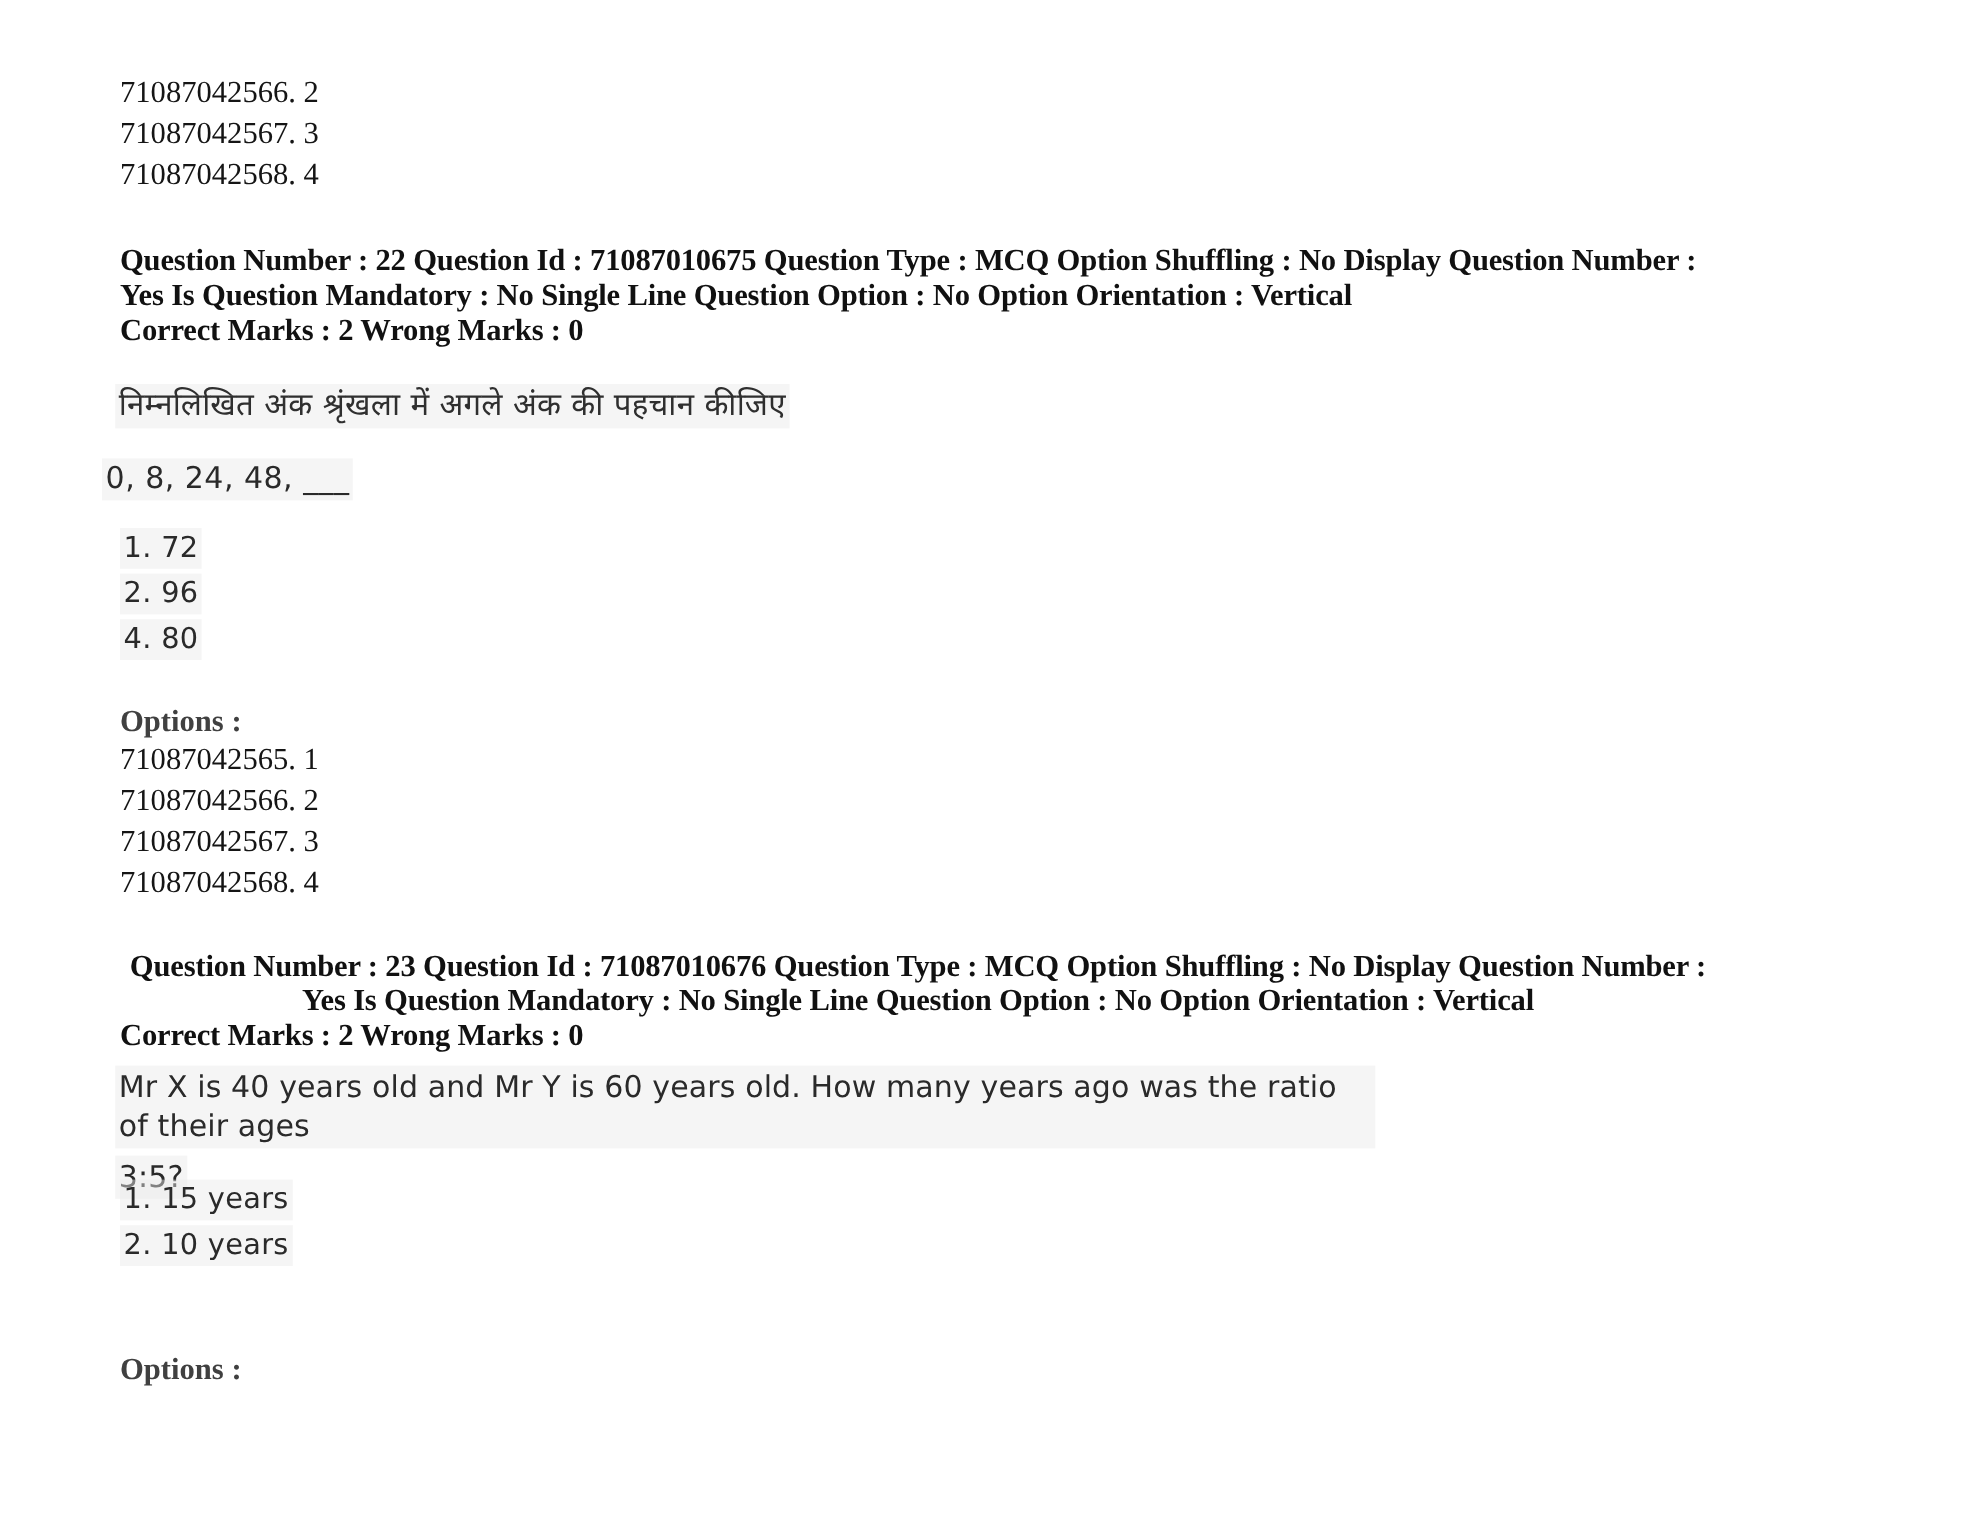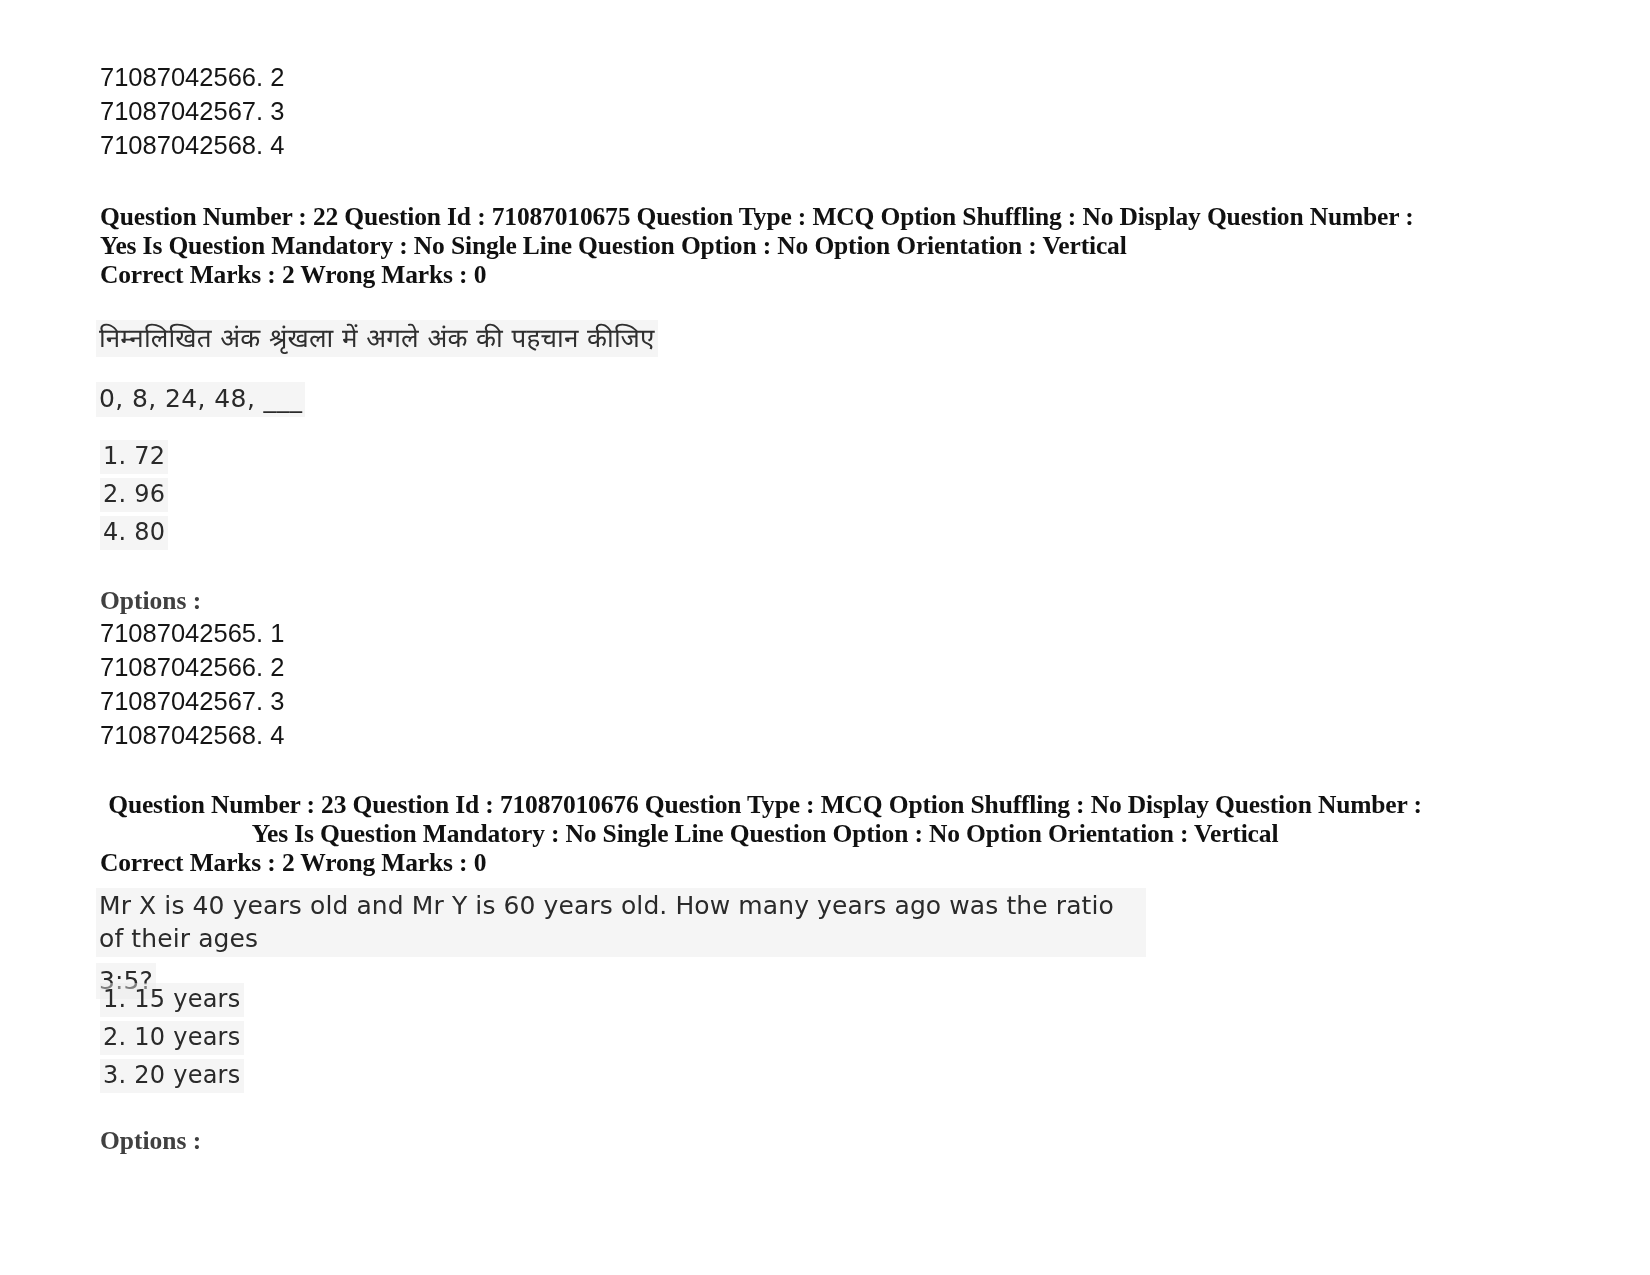--- a/index.html
+++ b/index.html
@@ -28,21 +28,21 @@
   .meta {
     font-family: "Liberation Serif", "DejaVu Serif", serif;
     font-weight: bold;
     font-size: 25.5px;
     line-height: 29px;
     letter-spacing: -0.15px;
     color: #111;
     white-space: pre-wrap;
   }
   .optid {
-    font-family: Liberation Sans, sans-serif;
+    font-family: Liberation Serif, serif;
     font-weight: normal;
     font-size: 25.5px;
     line-height: 34px;
     color: #151515;
   }
   .options-label {
     font-family: "Liberation Serif", "DejaVu Serif", serif;
     font-weight: bold;
     font-size: 25.5px;
     line-height: 30px;
@@ -83,21 +83,21 @@
     letter-spacing: 0.25px;
   }
 
   
   .abs { position: absolute; }
 
   #top-option-ids      { left: 100px; top: 60px;  width: 700px; }
   #q22-meta            { left: 100px; top: 202px; width: 1330px; }
   #q22-marks           { left: 100px; top: 260px; width: 700px; }
   #q22-hindi           { left: 96px;  top: 320px; width: 900px; }
-  #q22-series          { left: 96px;  top: 382px; width: 500px; text-decoration: underline; }
+  #q22-series          { left: 85px;  top: 382px; width: 500px; text-decoration: underline; }
   #q22-choices         { left: 100px; top: 440px; width: 500px; }
   #q22-options-label   { left: 100px; top: 586px; width: 400px; }
   #q22-option-ids      { left: 100px; top: 616px; width: 700px; }
 
   #q23-meta            { left: 100px; top: 790px; width: 1330px; text-align: center; }
   #q23-marks           { left: 100px; top: 848px; width: 700px; }
   #q23-qtext           { left: 96px;  top: 888px; width: 1050px; }
   #q23-choices         { left: 100px; top: 983px; width: 500px; }
   #q23-options-label   { left: 100px; top: 1126px; width: 400px; }
 
@@ -146,18 +146,17 @@
   <div class="abs meta" id="q23-marks">Correct Marks : 2 Wrong Marks : 0</div>
 
   <div class="abs" id="q23-qtext">
     <span class="qline"><span class="scan qtext">Mr X is 40 years old and Mr Y is 60 years old. How many years ago was the ratio of their ages</span></span>
     <span class="qline"><span class="scan qtext">3:5?</span></span>
   </div>
 
   <div class="abs" id="q23-choices">
     <span class="choice-row"><span class="scan choice">1. 15 years</span></span>
     <span class="choice-row"><span class="scan choice">2. 10 years</span></span>
-    <span class="choice-row"><span class="scan choice">3. 20 years</span></span>
   </div>
 
   <div class="abs options-label" id="q23-options-label">Options :</div>
 
 </div>
 
 </body></html>

